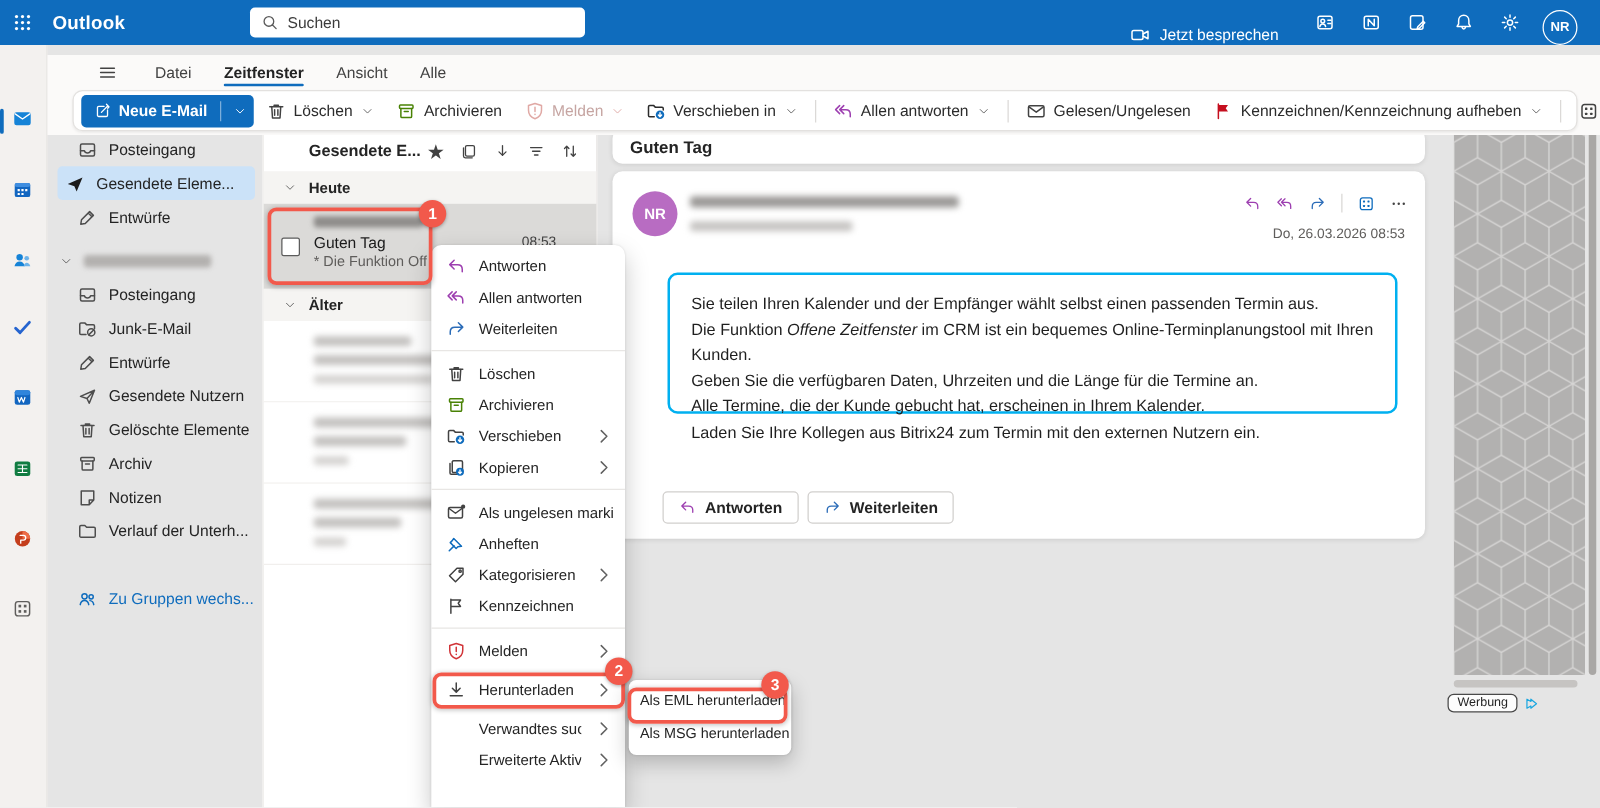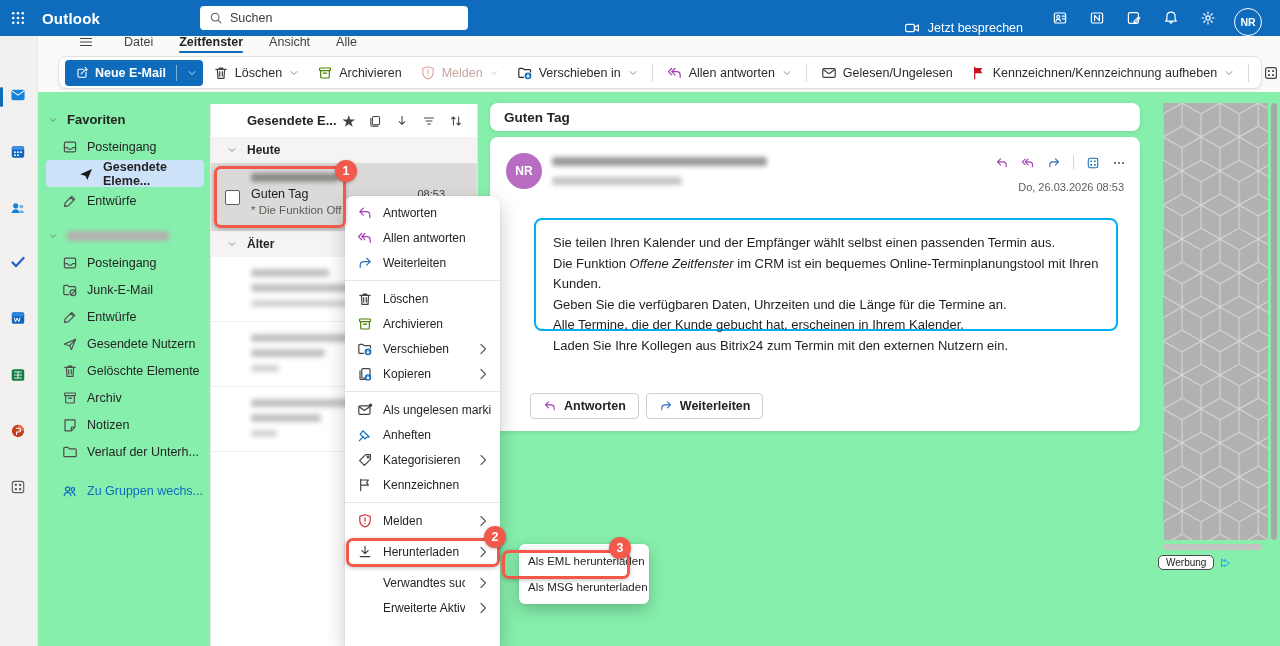--- a/index.html
+++ b/index.html
@@ -1,18 +1,18 @@
 <!DOCTYPE html>
 <html><head>
 <meta charset="utf-8">
 <style>
 *{margin:0;padding:0;box-sizing:border-box}
 html,body{width:1280px;height:646px}
 body{font-family:"Liberation Sans",sans-serif;background:#fff;overflow:hidden}
-.screen{position:relative;width:1280px;height:646px;background:#86efac;overflow:hidden}
+.screen{position:relative;width:1280px;height:646px;background:#e5e5e5;overflow:hidden}
 [data-icon] svg{width:16px;height:16px;display:block}
 .i14 svg{width:14px;height:14px}
 .i12 svg{width:12px;height:12px}
 .i10 svg{width:10px;height:10px}
 
 
 .topbar{position:absolute;left:0;top:0;width:1280px;height:36px;background:#0f6cbd;display:flex;align-items:center;color:#fff;z-index:40}
 .waffle{width:36px;height:36px;display:flex;align-items:center;justify-content:center}
 .brand{font-size:15px;font-weight:700;margin-left:6px;letter-spacing:.2px}
 .searchbox{position:absolute;left:200px;top:6px;width:268px;height:24px;background:#fff;border-radius:4px;display:flex;align-items:center;gap:7px;padding:0 9px;color:#444}
@@ -21,45 +21,45 @@
 .meet{display:flex;align-items:center;gap:8px;font-size:12.5px;margin-right:18px}
 .top-ic{width:37px;height:36px;display:flex;align-items:center;justify-content:center;color:#fff}
 .avatar-top{width:28px;height:28px;border-radius:50%;border:1.6px solid #fff;display:flex;align-items:center;justify-content:center;font-size:10.5px;font-weight:700;margin-left:8px;margin-right:4px}
 
 
 .rail{position:absolute;left:0;top:36px;width:38px;bottom:0;background:#f3f1ef;border-right:1px solid #e8e6e4;z-index:5}
 .rail-ic{position:absolute;left:10px;width:18px;height:18px}
 .rail-sel{position:absolute;left:0;width:3px;height:20px;border-radius:2px;background:#0f6cbd}
 
 
-.ribbon{position:absolute;left:38px;top:28px;right:0;height:64px;background:#fbfaf9;z-index:6}
+.ribbon{position:absolute;left:38px;top:44px;right:0;height:64px;background:#fbfaf9;z-index:6}
 .tabs{display:flex;align-items:center;gap:26px;height:27px;padding-left:20px;font-size:12.5px;color:#424242}
 .tab{position:relative;height:27px;display:flex;align-items:center}
 .tab.active{font-weight:700;color:#242424}
 .tab.active::after{content:"";position:absolute;left:0;right:0;bottom:2px;height:2.5px;border-radius:2px;background:#0f6cbd}
 .hamb{margin-left:20px;margin-right:4px;color:#424242}
 .toolbar{position:absolute;left:20px;top:28px;right:18px;height:33px;background:#fff;border:1px solid #e3e1df;border-radius:8px;box-shadow:0 1px 2px rgba(0,0,0,.06);display:flex;align-items:center;padding:0 6px;gap:2px;font-size:12.5px;color:#2b2b2b}
 .tb-btn{display:flex;align-items:center;gap:6px;height:26px;padding:0 8px;border-radius:4px;white-space:nowrap}
 .tb-btn.primary{background:#0f6cbd;color:#fff;font-weight:600;padding:0 6px 0 10px}
 .psep{width:1px;height:16px;background:rgba(255,255,255,.45);margin:0 4px}
 .tb-sep{width:1px;height:18px;background:#dbd9d7;margin:0 4px;flex:0 0 auto}
 .tb-chev{color:#616161;margin-left:1px}
 .disabled{color:#c6a5a2}
 .disabled [data-icon]{color:#e0a9a5}
 
 
 .folders{position:absolute;left:38px;top:100px;width:172px;bottom:0;padding-top:6px;font-size:12.5px;color:#242424;z-index:4}
 .frow{height:27px;display:flex;align-items:center;gap:9px}
 .fhead{padding-left:10px;font-weight:700;font-size:13px}
 .fitem{padding-left:24px}
 .fitem [data-icon]{color:#4d4d4d}
-.fitem.sel{background:#cbe2f8;border-radius:4px;margin:0 6px 0 8px;padding-left:32px;font-weight:700}
+.fitem.sel{background:#cbe2f8;border-radius:4px;margin:0 6px 0 8px;padding-left:6px;font-weight:400}
 .fitem.sel [data-icon]{color:#1b1b1b}
 .blurbar{background:#b3b1af;border-radius:3px;filter:blur(2.2px)}
-.switch{color:#0f6cbd;padding-left:24px;margin-top:12px}
+.switch{color:#0f6cbd;padding-left:24px;margin-top:27px}
 .chev-sm{color:#616161}
 
 
 .mlist{position:absolute;left:210px;top:104px;width:268px;bottom:0;background:#fff;border-left:1px solid #edebe9;border-right:1px solid #e6e4e2;z-index:4}
 .mlist-head{height:33px;display:flex;align-items:center;padding:0 14px 0 36px;font-size:13px;font-weight:700;color:#242424}
 .mlist-icons{margin-left:auto;display:flex;align-items:center;gap:13px;color:#424242}
 .group{height:26px;background:#f5f4f2;display:flex;align-items:center;gap:10px;padding-left:16px;font-size:12px;font-weight:600;color:#242424}
 .sel-row{position:relative;height:68px;background:#dbdad8}
 .cbx{position:absolute;left:14px;top:27px;width:15px;height:15px;border:1.5px solid #5c5c5c;border-radius:2px;background:#fff}
 .sr-sender{position:absolute;left:40px;top:10px;width:88px;height:9px;background:#8f8d8b;border-radius:3px;filter:blur(2.2px)}
@@ -93,21 +93,21 @@
 
 .ctx{position:absolute;left:345px;top:196px;width:155px;height:450px;background:#fff;border-radius:8px 8px 0 0;box-shadow:0 8px 20px rgba(0,0,0,.22),0 0 2px rgba(0,0,0,.12);padding-top:4px;font-size:12px;color:#242424;z-index:20;overflow:hidden}
 .ci{height:25px;display:flex;align-items:center;gap:10px;padding:0 9px 0 12px;white-space:nowrap}
 .ci .lbl{flex:1;overflow:hidden}
 .ci .chv{color:#616161}
 .ci.noic{padding-left:38px}
 .csep{height:1px;background:#e8e6e4;margin:5px 0}
 .ci.dl{margin:6px 0}
 .red{color:#d13438}.green{color:#498205}.neut{color:#424242}
 
-.sub{position:absolute;left:519px;top:544px;width:130px;background:#fff;border-radius:6px;box-shadow:0 6px 16px rgba(0,0,0,.22),0 0 2px rgba(0,0,0,.12);padding:4px 0;font-size:11.5px;color:#242424;z-index:21}
+.sub{position:absolute;left:503px;top:544px;width:130px;background:#fff;border-radius:6px;box-shadow:0 6px 16px rgba(0,0,0,.22),0 0 2px rgba(0,0,0,.12);padding:4px 0;font-size:11.5px;color:#242424;z-index:21}
 .si{height:26px;display:flex;align-items:center;padding:0 9px;white-space:nowrap}
 
 
 .ann{position:absolute;border:3px solid #f2594b;border-radius:7px;z-index:30;pointer-events:none;box-shadow:0 1px 4px rgba(0,0,0,.25)}
 .badge{position:absolute;width:22px;height:22px;border-radius:50%;background:#f2594b;color:#fff;display:flex;align-items:center;justify-content:center;font-size:12.5px;font-weight:700;z-index:31;box-shadow:0 1px 3px rgba(0,0,0,.3);pointer-events:none}
 </style>
 </head>
 <body>
 
 <div class="screen">
@@ -392,28 +392,20 @@
                 <rect x="9.1" y="9.1" width="1.9" height="1.9" rx=".4"></rect>
               </g>
             </svg>
           </span>
         </div>
 
     </div>
   </div>
 
   <div class="folders">
-    <div class="frow fhead">
-      <span data-icon="chevd" class="i10 chev-sm">
-          <svg viewBox="0 0 16 16" fill="none" stroke="currentColor" stroke-width="1.2" stroke-linecap="round" stroke-linejoin="round">
-            <path d="M3.5 5.8 8 10.3l4.5-4.5"></path>
-          </svg>
-        </span>
-      <span>Favoriten</span>
-    </div>
     <div class="frow fitem">
       <span data-icon="inbox">
           <svg viewBox="0 0 16 16" fill="none" stroke="currentColor" stroke-width="1.2" stroke-linecap="round" stroke-linejoin="round">
             <rect x="2.4" y="3.2" width="11.2" height="9.6" rx="1.2"></rect>
             <path d="M2.4 8.6h3.1c.3 1 1.2 1.7 2.5 1.7s2.2-.7 2.5-1.7h3.1"></path>
           </svg>
         </span>
       <span>Posteingang</span>
     </div>
     <div class="frow fitem sel">

